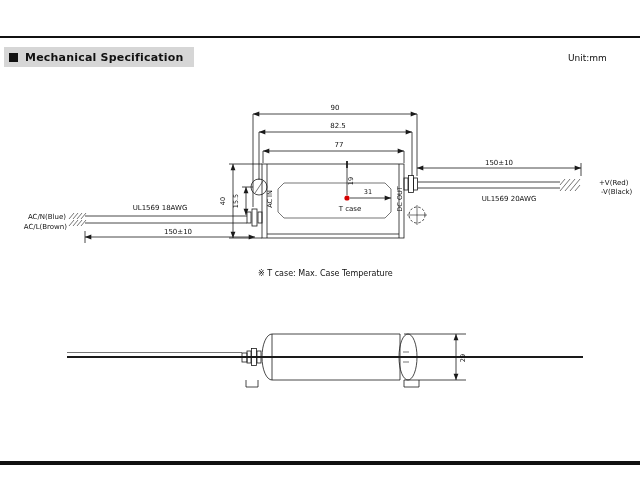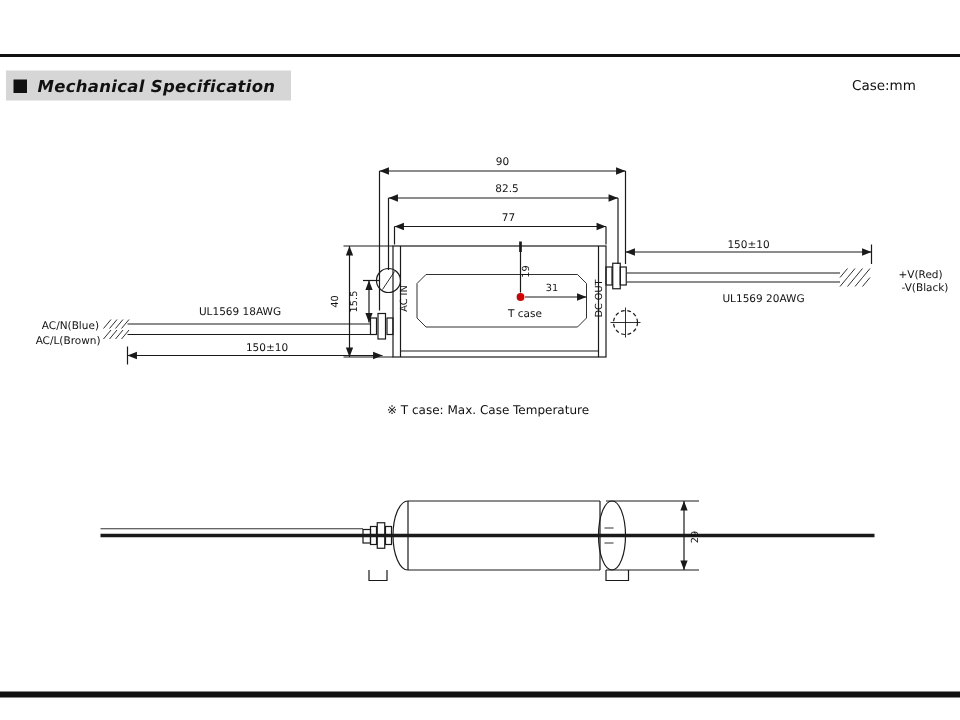--- a/index.html
+++ b/index.html
@@ -3,42 +3,42 @@
 <meta charset="utf-8">
 <style>
   html,body{margin:0;padding:0;}
   .screen{position:relative;width:640px;height:480px;background:#ffffff;overflow:hidden;
           font-family:"DejaVu Sans","Liberation Sans",sans-serif;color:#111;}
   .rule-top{position:absolute;left:0;top:36px;width:640px;height:2px;background:#111;}
   .rule-bottom{position:absolute;left:0;top:461px;width:640px;height:4px;background:#111;}
   .header{position:absolute;left:4px;top:47px;height:20px;display:flex;align-items:center;
           background:#d6d6d6;padding:0 10px 0 5px;}
   .bullet{width:9px;height:9px;background:#111;display:inline-block;margin-right:7px;}
-  .title{font-size:11px;font-weight:bold;letter-spacing:.2px;white-space:nowrap;font-style:italic;}
+  .title{font-size:11px;font-weight:bold;letter-spacing:.2px;white-space:nowrap;}
   .unit{position:absolute;left:568px;top:53px;font-size:9px;}
   svg{position:absolute;left:0;top:0;}
   svg .ln{stroke:#1a1a1a;stroke-width:.8;fill:none;}
   svg .thin{stroke:#1a1a1a;stroke-width:.6;fill:none;}
   svg .thick{stroke:#1a1a1a;stroke-width:2.2;fill:none;}
   svg text{fill:#111;font-family:"DejaVu Sans","Liberation Sans",sans-serif;}
   .t7{font-size:7px;} .t65{font-size:6.5px;} .t8{font-size:8px;}
 </style>
 </head>
 <body>
 
 <div class="screen">
 
   <div class="rule-top"></div>
 
   <div class="header">
     <span class="bullet"></span>
     <span class="title">Mechanical Specification</span>
   </div>
 
-  <div class="unit">Case:mm</div>
+  <div class="unit">Unit:mm</div>
 
   <svg width="640" height="480" viewBox="0 0 640 480">
     <defs>
       <marker id="ar" viewBox="0 0 8 8" markerWidth="9" markerHeight="9" refX="7.5" refY="4" orient="auto-start-reverse">
         <path d="M0.5,1.3 L7.5,4 L0.5,6.7 Z" fill="#1a1a1a" stroke="none"></path>
       </marker>
     </defs>
 
     <g>
 

